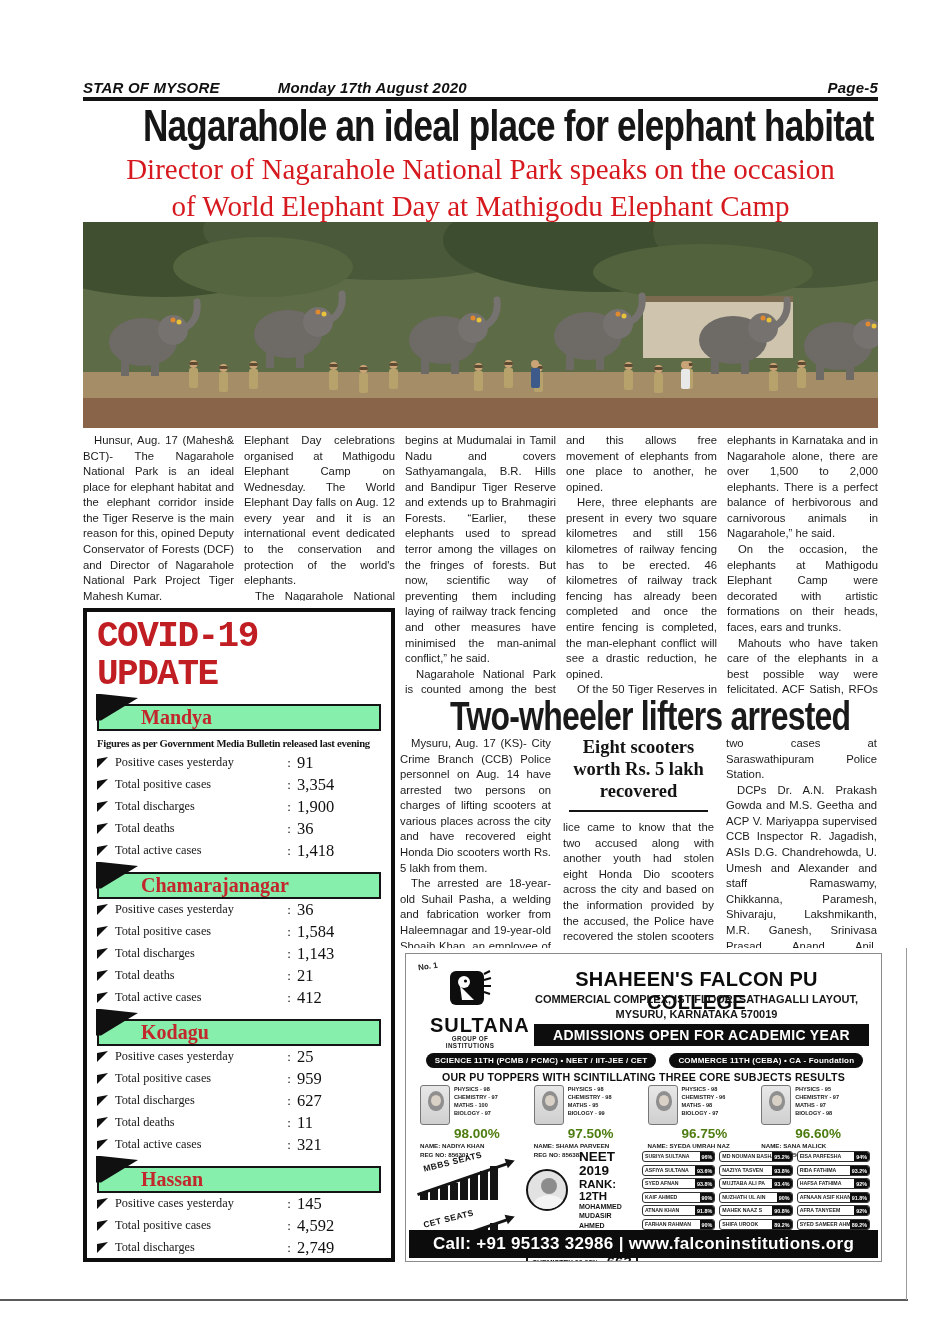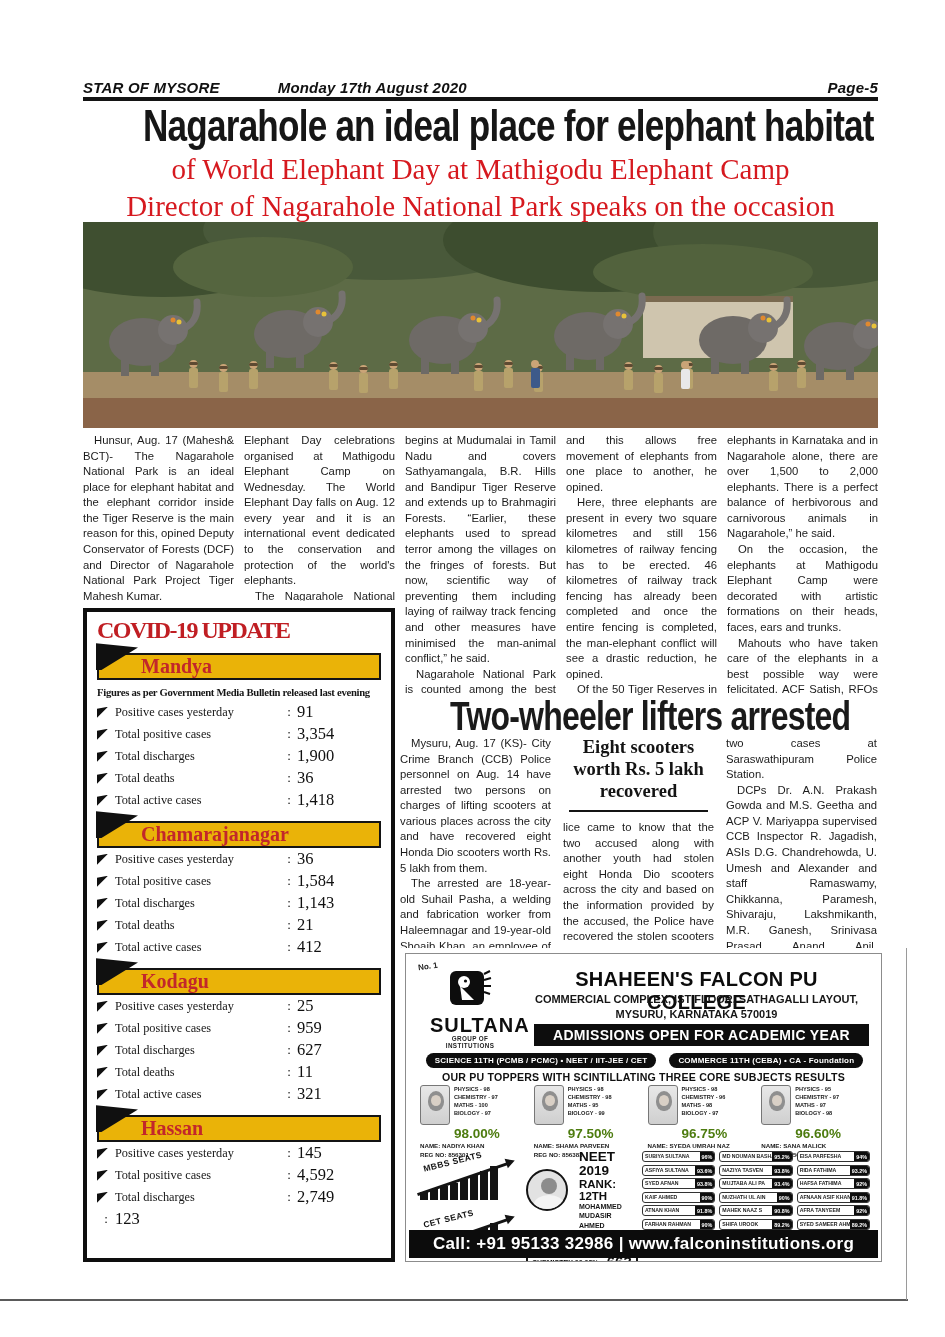--- a/index.html
+++ b/index.html
@@ -26,24 +26,24 @@
   .bodycol p { margin:0; }
   .bodycol p.ind { text-indent:11px; }
   .c1 { left:83px;  top:433px; height:168px; }
   .c2 { left:244px; top:433px; height:168px; }
   .c3 { left:405px; top:433px; height:262px; }
   .c4 { left:566px; top:433px; height:262px; }
   .c5 { left:727px; top:433px; height:262px; }
 
   
   .covid { position:absolute; left:83px; top:608px; width:312px; height:654px; border:4px solid #0e0e0e; background:#fff; padding:6px 10px 4px; overflow:hidden; }
-  .covid-title { font-family:Liberation Serif, serif; font-weight:bold; font-size:24px; letter-spacing:-1.5px; color:#c01e23; line-height:1.05; }
+  .covid-title { font-family:Liberation Mono, monospace; font-weight:bold; font-size:36px; letter-spacing:-1.5px; color:#c01e23; line-height:1.05; }
   .district { margin-top:10px; }
   .district:first-of-type { margin-top:6px; }
-  .dheader { position:relative; height:27px; background:#eab308; border:2px solid #141414; padding-left:42px; font-family:"Liberation Serif", serif; font-weight:bold; font-size:20px; color:#c2272b; line-height:23px; }
+  .dheader { position:relative; height:27px; background:#86efac; border:2px solid #141414; padding-left:42px; font-family:"Liberation Serif", serif; font-weight:bold; font-size:20px; color:#c2272b; line-height:23px; }
   .dcorner { position:absolute; left:-3px; top:-12px; width:42px; height:27px; background:#101010; clip-path:polygon(0 0, 100% 16%, 12% 100%, 0 100%); }
   .note { font-family:"Liberation Serif", serif; font-weight:bold; font-size:10.7px; letter-spacing:-0.3px; margin:6px 0 3px; color:#161616; }
   .crow { display:grid; grid-template-columns:18px 1fr 16px 84px; align-items:center; height:22px; }
   .flagb { width:11px; height:11px; background:#101010; clip-path:polygon(0 18%, 100% 0, 0 100%); }
   .clabel { font-family:"Liberation Serif", serif; font-size:12.3px; color:#161616; }
   .ccolon { font-family:"Liberation Serif", serif; font-size:13px; text-align:center; }
   .cval { font-family:"Liberation Serif", serif; font-size:16.5px; color:#101010; }
 
   
   .h2wrap { position:absolute; left:400px; top:694px; width:478px; text-align:center; }
@@ -114,22 +114,22 @@
 
 <div class="masthead">
   <span>STAR OF MYSORE</span>
   <span class="date">Monday 17th August 2020</span>
   <span class="pageno">Page-5</span>
 </div>
 <div class="mastrule"></div>
 
 <div class="headline"><span>Nagarahole an ideal place for elephant habitat</span></div>
 <div class="subhead">
+  <div>Director of Nagarahole National Park speaks on the occasion</div>
   <div>of World Elephant Day at Mathigodu Elephant Camp</div>
-  <div>Director of Nagarahole National Park speaks on the occasion</div>
 </div>
 
 <div class="photo">
   <svg width="795" height="206" viewBox="0 0 795 206">
     <defs>
       <g id="person">
           <rect x="-4" y="8" width="9" height="20" rx="2" fill="#b7a26b"></rect>
           <circle cx="0.5" cy="4" r="4" fill="#caa477"></circle>
           <rect x="-4" y="2" width="9" height="3" rx="1.5" fill="#5d4a32"></rect>
         </g>

